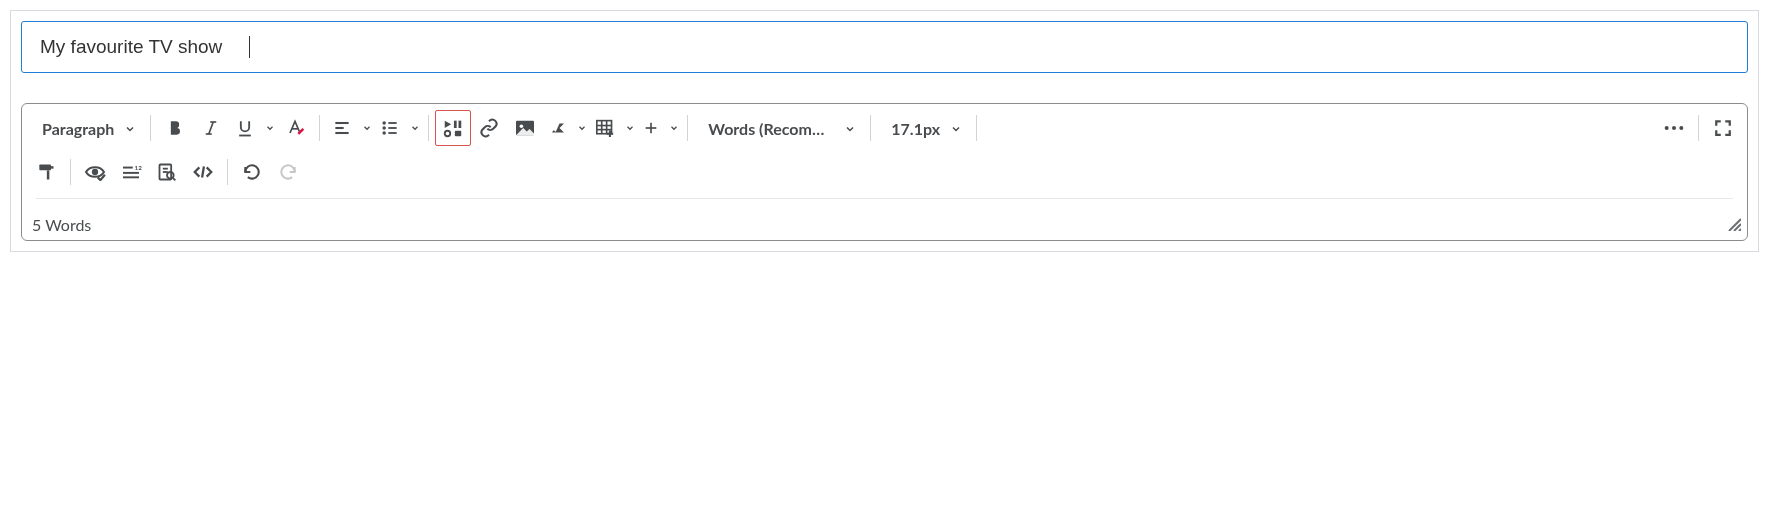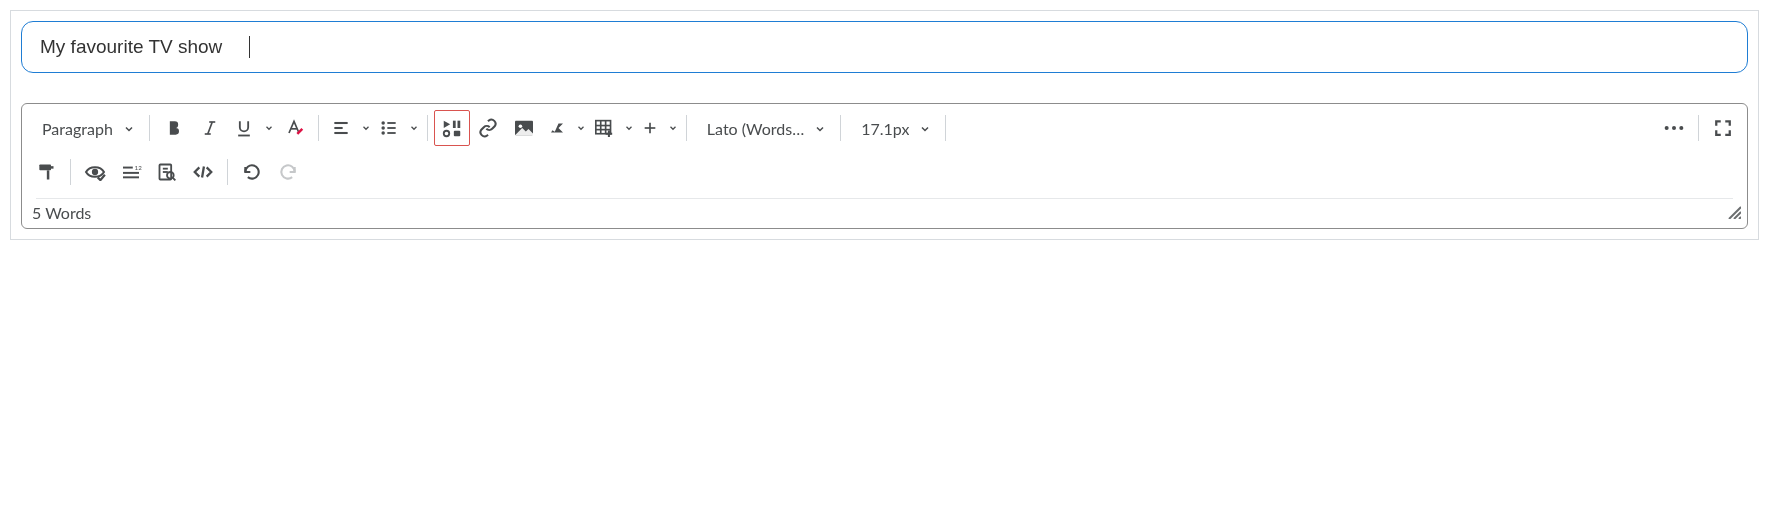--- a/index.html
+++ b/index.html
@@ -11,40 +11,41 @@
     color: #202122;
   }
   .outer {
     border: 1px solid #d7dbdf;
     padding: 10px;
     background: #fff;
   }
   .title-input {
     width: 100%;
     border: 1px solid #1f7dd4;
-    border-radius: 12px;
+    border-radius: 3px;
     padding: 14px 18px;
     font-size: 19px;
     outline: none;
     color: #333;
   }
   .editor-wrapper {
     margin-top: 30px;
     border: 1px solid #8c8c8c;
     border-radius: 6px;
     background: #fff;
   }
   .toolbar {
     padding: 2px 6px 0 6px;
   }
   .toolbar-row {
     display: flex;
     align-items: center;
     flex-wrap: wrap;
     min-height: 44px;
+    font-weight: bold;
   }
   .sep {
     width: 1px;
     height: 26px;
     background: #d0d4d8;
     margin: 0 6px;
   }
   .tb-btn {
     display: inline-flex;
     align-items: center;
@@ -91,20 +92,21 @@
     font-size: 21px;
     color: #565656;
   }
   .footer {
     display: flex;
     align-items: center;
     justify-content: space-between;
     padding: 4px 6px 6px 10px;
     font-size: 16px;
     color: #494c4e;
+    margin-top: 12px;
   }
   .disabled { color: #c6c8ca; }
   .redo svg { transform: scaleX(-1); }
   .title-wrap { position: relative; }
   .caret {
     position: absolute;
     top: 50%;
     transform: translateY(-50%);
     left: 228px;
     width: 1px;
@@ -266,21 +268,21 @@
           <span class="chev">
             <svg width="10" height="10" viewBox="0 0 24 24" fill="none" stroke="#494c4e" stroke-width="3">
                 <polyline points="6 9 12 15 18 9"></polyline>
               </svg>
           </span>
         </div>
 
         <div class="sep"></div>
 
         <div class="dropdown-text" style="max-width:170px">
-          <span class="label">Lato (Words…</span>
+          <span class="label">Words (Recomm…</span>
           <span class="chev">
             <svg width="12" height="12" viewBox="0 0 24 24" fill="none" stroke="#494c4e" stroke-width="3">
                 <polyline points="6 9 12 15 18 9"></polyline>
               </svg>
           </span>
         </div>
 
         <div class="sep"></div>
 
         <div class="dropdown-text" style="max-width:120px">

